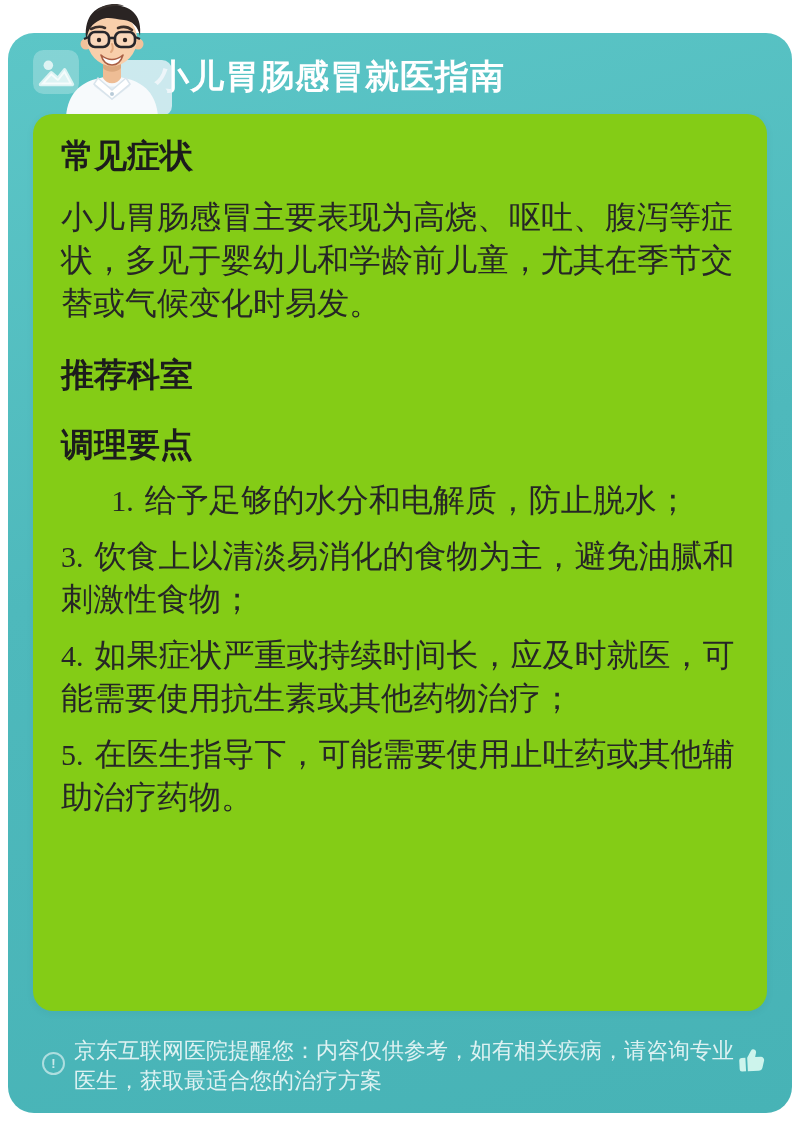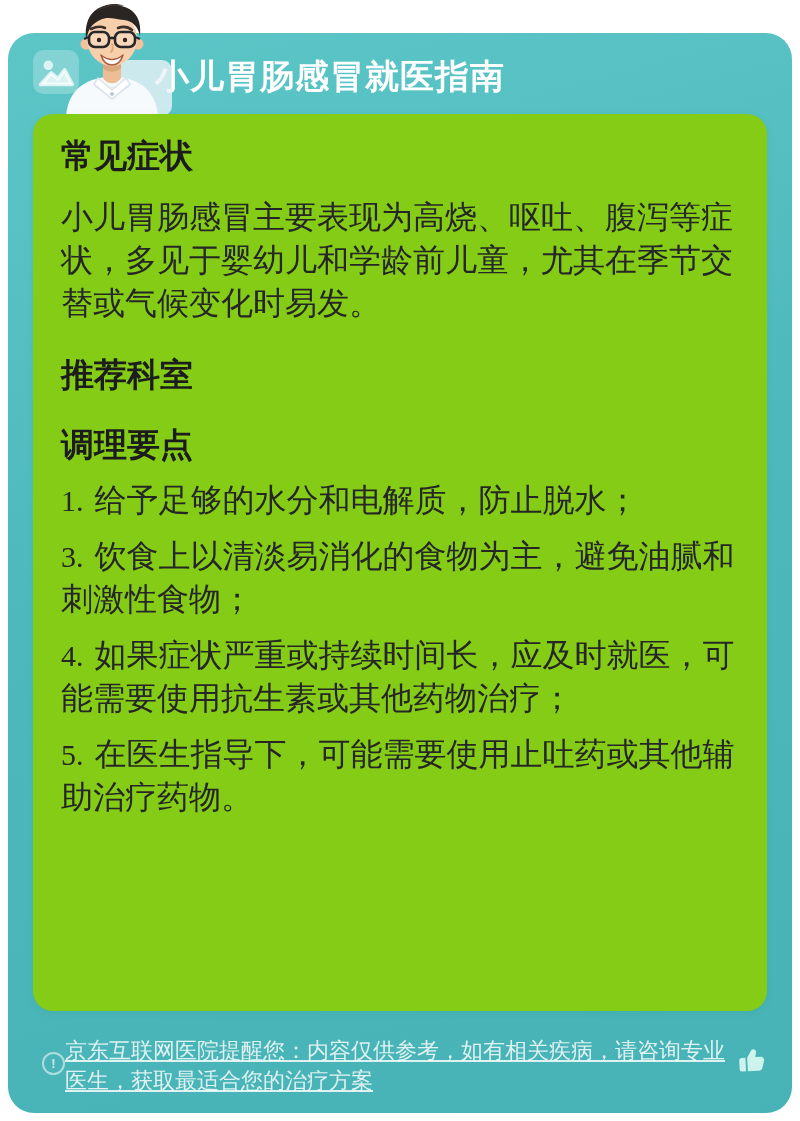--- a/index.html
+++ b/index.html
@@ -33,38 +33,38 @@
   .sec-heading{
     font-size:33px;line-height:40px;font-weight:700;color:#1c1c1c;margin:30px 0 0;
   }
   .sec-heading.first{margin-top:0;}
   .sec-body{
     font-size:32px;line-height:43px;color:#262626;margin:20px 0 0;font-family:Liberation Serif, serif;
   }
   .list-item{
     font-size:32px;line-height:43px;color:#262626;margin:13px 0 0;
   }
-  .list-item.first{margin-top:14px;}
+  .list-item.first{margin-top:14px;text-align:center;}
   .num{
     font-family:"Liberation Serif","DejaVu Serif",serif;
     font-size:30px;margin-right:11px;
   }
   .footer{
     position:absolute;left:41px;top:1036px;width:726px;z-index:2;
     display:flex;align-items:flex-start;
   }
   .notice-icon{
     flex:0 0 auto;width:19px;height:19px;margin-top:16px;margin-left:1px;
     border:2px solid rgba(255,255,255,0.55);border-radius:50%;
     color:rgba(255,255,255,0.7);font-size:13px;font-weight:700;
     display:flex;align-items:center;justify-content:center;line-height:1;
   }
   .footer-text{
-    width:664px;
-    font-size:22px;line-height:30px;color:rgba(255,255,255,0.82);text-decoration:underline;
+    width:664px;margin-left:9px;
+    font-size:22px;line-height:30px;color:rgba(255,255,255,0.82);
   }
   .like-button{
     flex:0 0 auto;width:32px;height:32px;margin-left:auto;margin-top:8px;
     background:none;border:none;padding:0;cursor:pointer;
     transform:rotate(-3deg);
   }
 </style>
 </head>
 <body>
 

